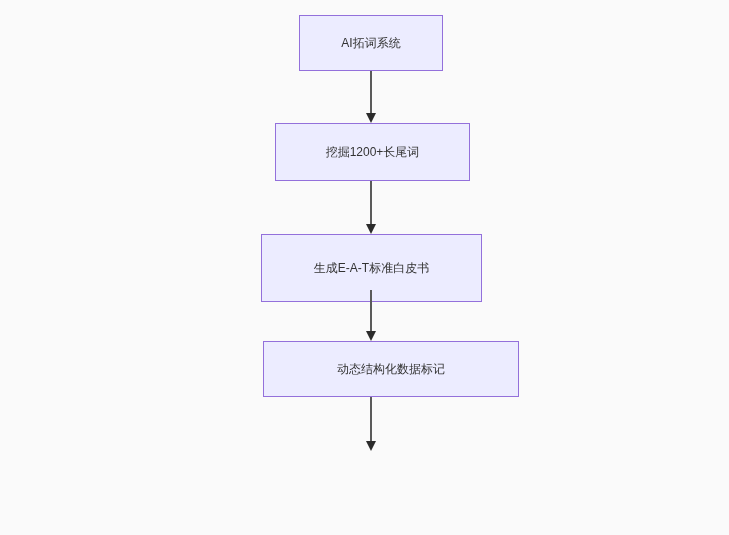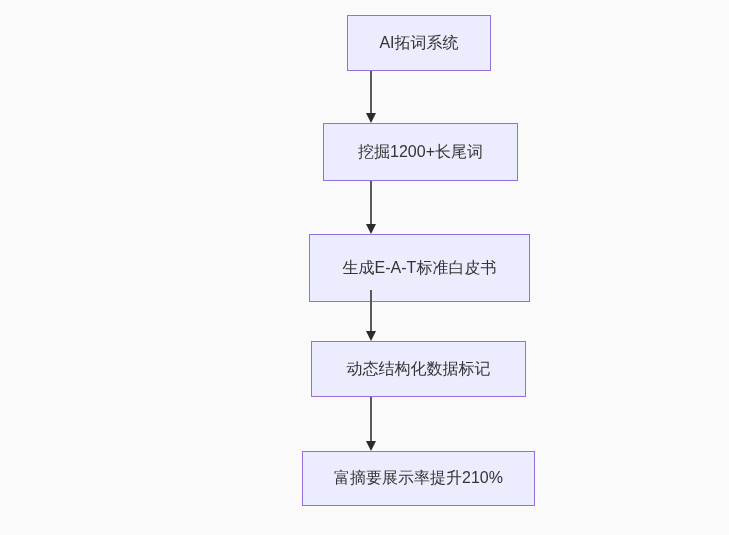--- a/index.html
+++ b/index.html
@@ -20,27 +20,26 @@
   .canvas {
     position: relative;
     width: 729px; height: 535px;
     background: var(--bg);
   }
   .node {
     position: absolute;
     background: var(--node-fill);
     border: 1px solid var(--node-border);
     color: var(--text);
-    font-size: 16px;
+    font-size: 12px;
     display: flex;
     align-items: center;
     justify-content: center;
     text-align: center;
     white-space: nowrap;
-    margin-left: 48px;
   }
   .edge {
     position: absolute;
     width: 12px;
     display: flex;
     flex-direction: column;
     align-items: center;
   }
   .edge-line {
     width: 2px;
@@ -73,22 +72,21 @@
     <div class="edge-head"></div>
   </div>
 
   <div class="node" style="left:261px; top:234px; width:221px; height:68px;">生成E-A-T标准白皮书</div>
 
   <div class="edge" style="left:365px; top:290px; height:51px;">
     <div class="edge-line"></div>
     <div class="edge-head"></div>
   </div>
 
-  <div class="node" style="left:263px; top:341px; width:215px; height:56px;">动态结构化数据标记</div>
+  <div class="node" style="left:263px; top:341px; width:256px; height:56px;">动态结构化数据标记</div>
 
   <div class="edge" style="left:365px; top:397px; height:54px;">
     <div class="edge-line"></div>
     <div class="edge-head"></div>
   </div>
 
-  <div class="node" style="left:254px; top:451px; width:233px; height:55px;">富摘要展示率提升210%</div>
 
 </div>
 
 </body></html>

